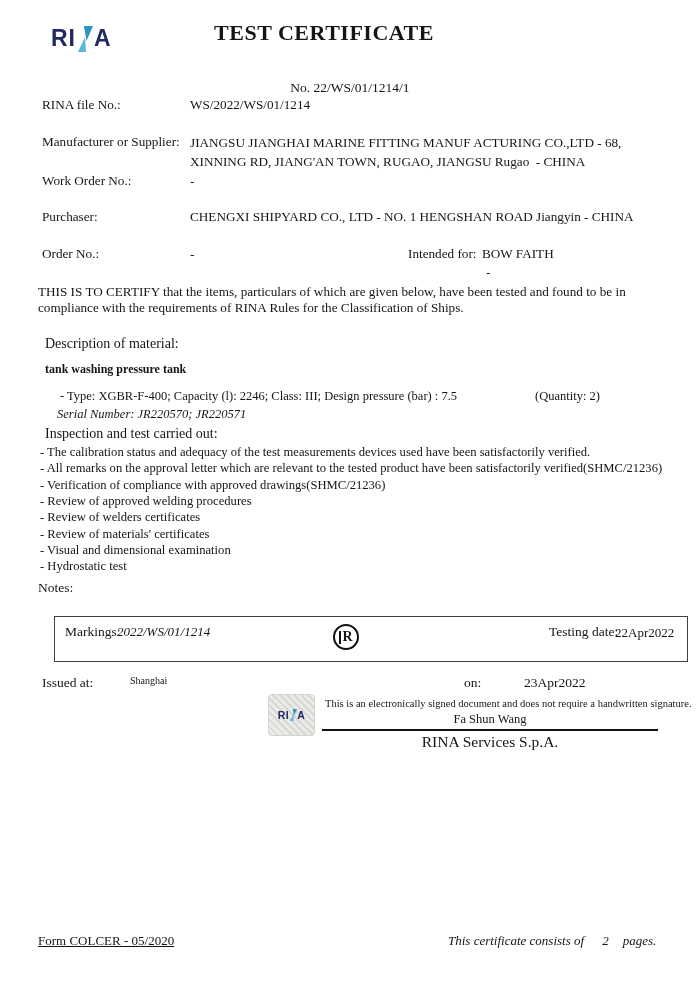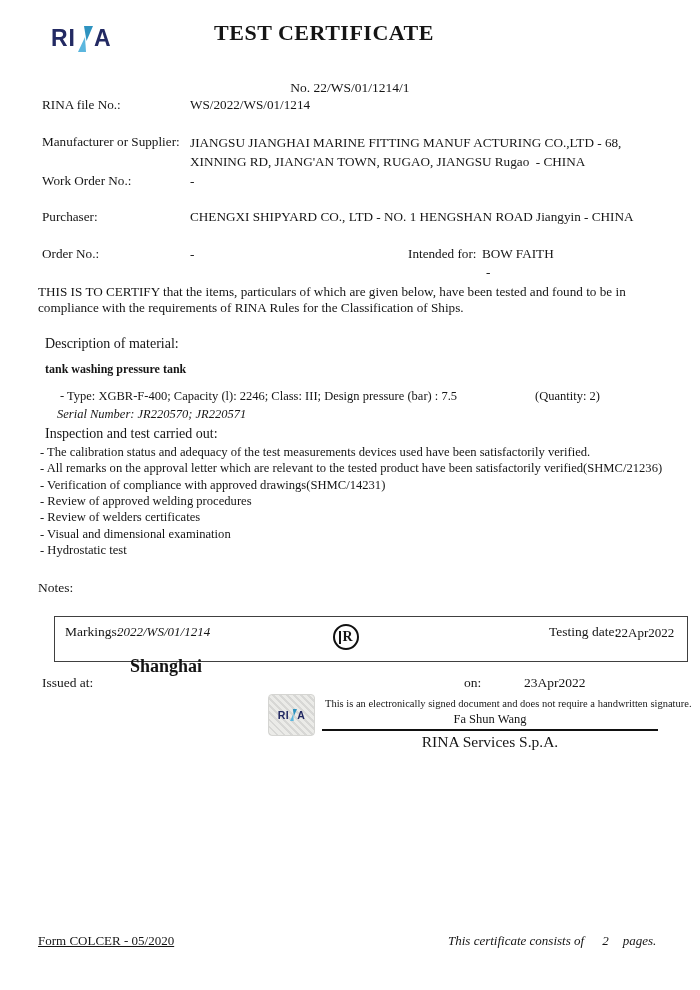--- a/index.html
+++ b/index.html
@@ -49,21 +49,21 @@
   .mark-box .val { left:62px; top:7px; font-size:13px;font-style:italic; }
   .stamp-r { left:278px; top:7px; width:26px; height:26px; border:2px solid #111;
     border-radius:50%; display:flex; align-items:center; justify-content:center; box-sizing:border-box; }
   .stamp-r .bar { width:2px; height:13px; background:#111; margin-right:1px; }
   .stamp-r .letter { font-size:14px; font-weight:bold; line-height:1; }
   .mark-box .tdate-lbl { left:494px; top:7px; font-size:13.5px; }
   .mark-box .tdate-val { left:560px; top:8px; font-size:13px; }
 
   
   .issued-lbl { top:675px; left:42px; font-size:13.5px; }
-  .issued-place { top:656px; left:130px; font-size:18px;font-weight:bold; }
+  .issued-place { top:675px; left:130px; font-size:10px; }
   .issued-on { top:675px; left:464px; font-size:13.5px;text-align:right; }
   .issued-date { top:675px; left:524px; font-size:13.5px; }
 
   
   .sig-stampbox { left:268px; top:694px; width:47px; height:42px; border-radius:4px;
     border:1px solid #d5d5d2;
     background:#ebebe8;
     background-image:repeating-linear-gradient(45deg, rgba(170,170,170,.30) 0 2px, rgba(255,255,255,0) 2px 5px);
     display:flex; align-items:center; justify-content:center; box-sizing:border-box; }
   .mini-logo { display:flex; align-items:center; font-family:"Liberation Sans", sans-serif;
@@ -120,23 +120,24 @@
   <div class="abs desc-heading">Description of material:</div>
   <div class="abs desc-product">tank washing pressure tank</div>
   <div class="abs desc-type">- Type: XGBR-F-400; Capacity (l): 2246; Class: III; Design pressure (bar) : 7.5</div>
   <div class="abs desc-qty">(Quantity: 2)</div>
   <div class="abs desc-serial">Serial Number: JR220570; JR220571</div>
 
   <div class="abs insp-heading">Inspection and test carried out:</div>
   <div class="abs insp-list">
     <div>- The calibration status and adequacy of the test measurements devices used have been satisfactorily verified.</div>
     <div>- All remarks on the approval letter which are relevant to the tested product have been satisfactorily verified(SHMC/21236)</div>
-    <div>- Verification of compliance with approved drawings(SHMC/14231)</div>
+    <div>- Verification of compliance with approved drawings(SHMC/21236)</div>
     <div>- Review of approved welding procedures</div>
     <div>- Review of welders certificates</div>
+    <div>- Review of materials' certificates</div>
     <div>- Visual and dimensional examination</div>
     <div>- Hydrostatic test</div>
   </div>
 
   <div class="abs notes">Notes:</div>
 
   <div class="abs mark-box">
     <div class="abs lbl">Markings:</div>
     <div class="abs val">2022/WS/01/1214</div>
     <div class="abs stamp-r">

